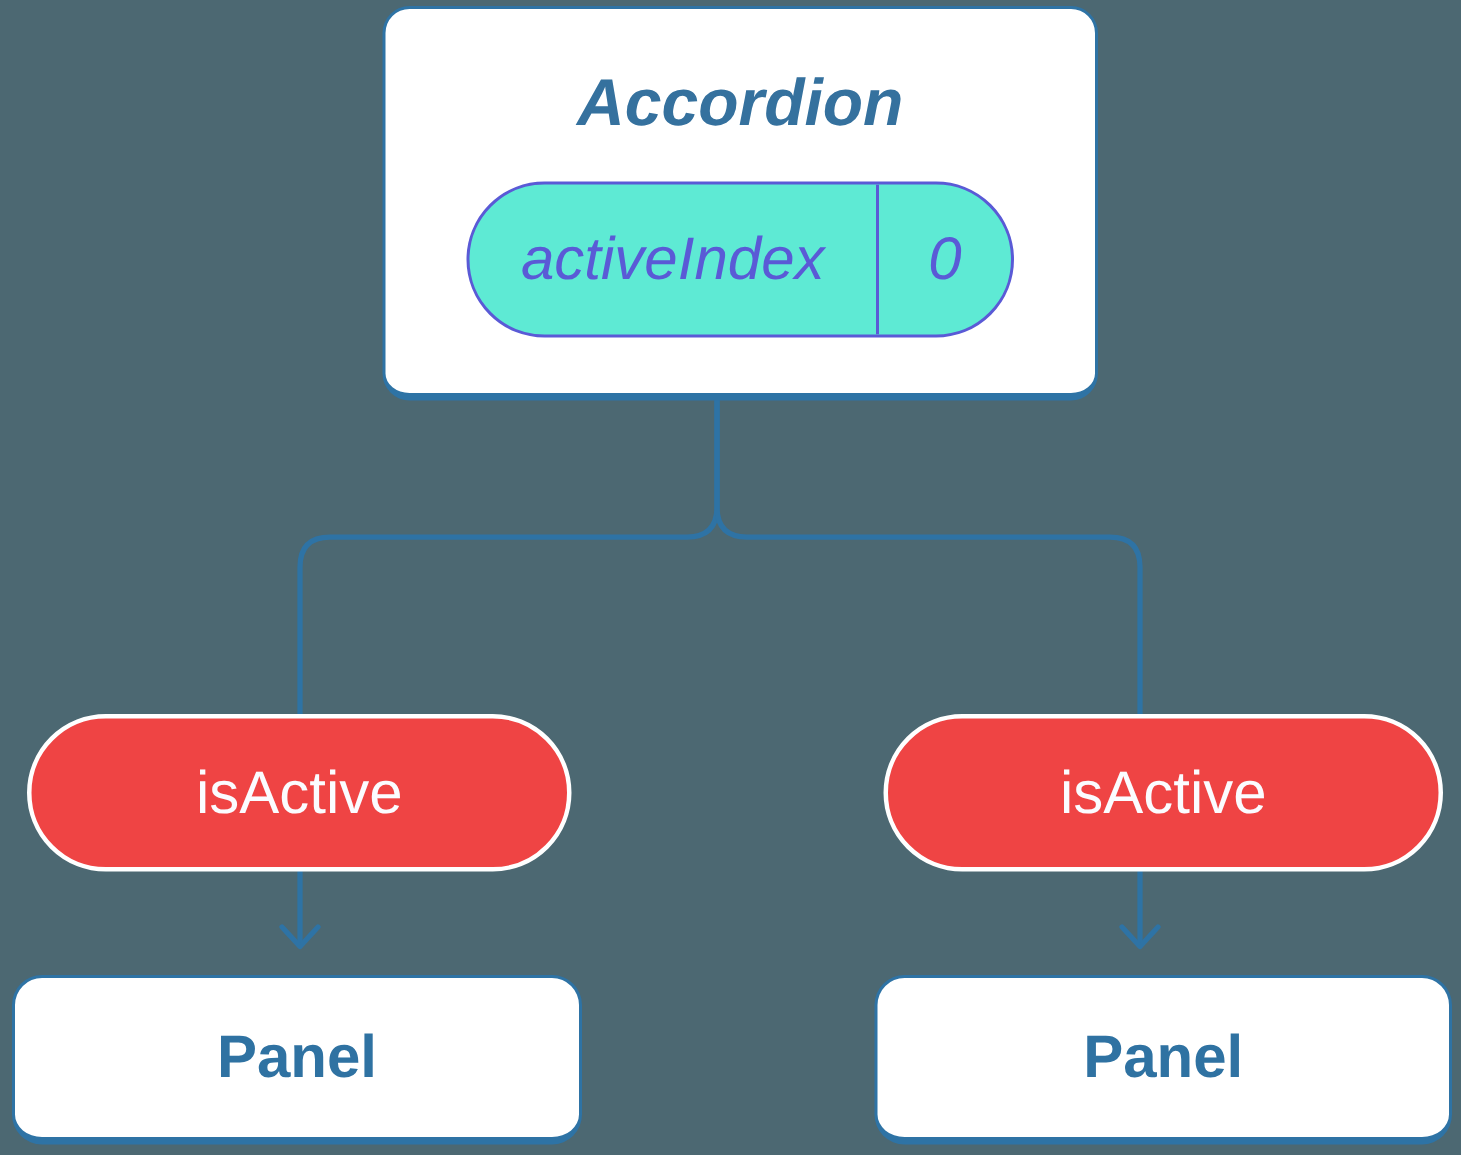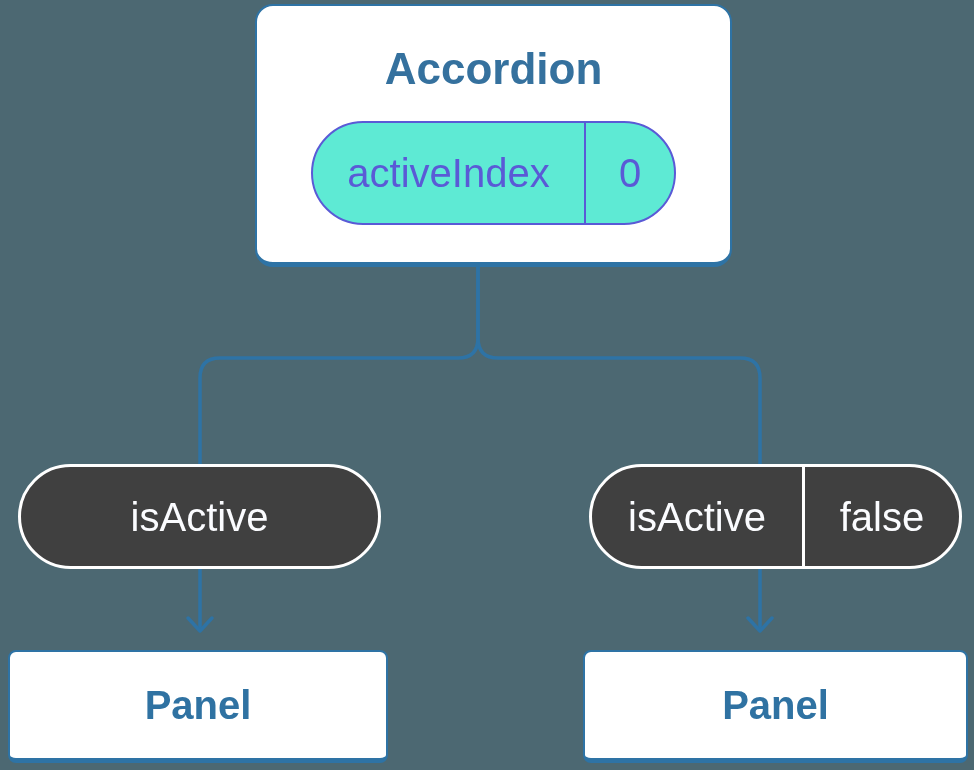--- a/index.html
+++ b/index.html
@@ -34,20 +34,21 @@
   }
   .root-node {
     left: 255px; top: 4px;
     width: 477px; height: 263px;
     border-radius: 18px;
     display: flex;
     flex-direction: column;
     align-items: center;
     justify-content: center;
     gap: 26px;
+    font-style: italic;
   }
   .node-title {
     color: #35719E;
     font-size: 44px;
     font-weight: 600;
     line-height: 52px;
   }
   .pill {
     display: flex;
     align-items: stretch;
@@ -70,39 +71,40 @@
     background: #5eead4;
     color: #5A5AD6;
   }
   .pill-outline .pill-value {
     width: 88px;
     border-left: 2.5px solid #5A5AD6;
   }
   .pill-filled {
     position: absolute;
     z-index: 2;
-    background: #404040;
+    background: #ef4444;
     border: 3px solid #ffffff;
     color: #FBFCFF;
+    margin-top: 12px;
   }
   .pill-filled .pill-value {
     border-left: 3px solid #ffffff;
   }
   .pill-left {
     left: 18px; top: 464px;
     width: 363px; height: 105px;
   }
   .pill-left .pill-value { width: 142px; }
   .pill-right {
     left: 589px; top: 464px;
     width: 373px; height: 105px;
   }
   .pill-right .pill-value { width: 154px; }
   .panel-node {
-    border-radius: 8px;
+    border-radius: 20px;
     display: flex;
     align-items: center;
     justify-content: center;
     color: #2F72A2;
     font-size: 40px;
     font-weight: 600;
   }
   .panel-left { left: 8px;  top: 650px; width: 380px; height: 113px; }
   .panel-right { left: 583px; top: 650px; width: 385px; height: 113px; }
 </style>
@@ -125,21 +127,20 @@
       <span class="pill-value">0</span>
     </div>
   </div>
 
   <div class="pill pill-filled pill-left">
     <span class="pill-label">isActive</span>
   </div>
 
   <div class="pill pill-filled pill-right">
     <span class="pill-label">isActive</span>
-    <span class="pill-value">false</span>
   </div>
 
   <div class="node panel-node panel-left">
     <span>Panel</span>
   </div>
 
   <div class="node panel-node panel-right">
     <span>Panel</span>
   </div>
 

